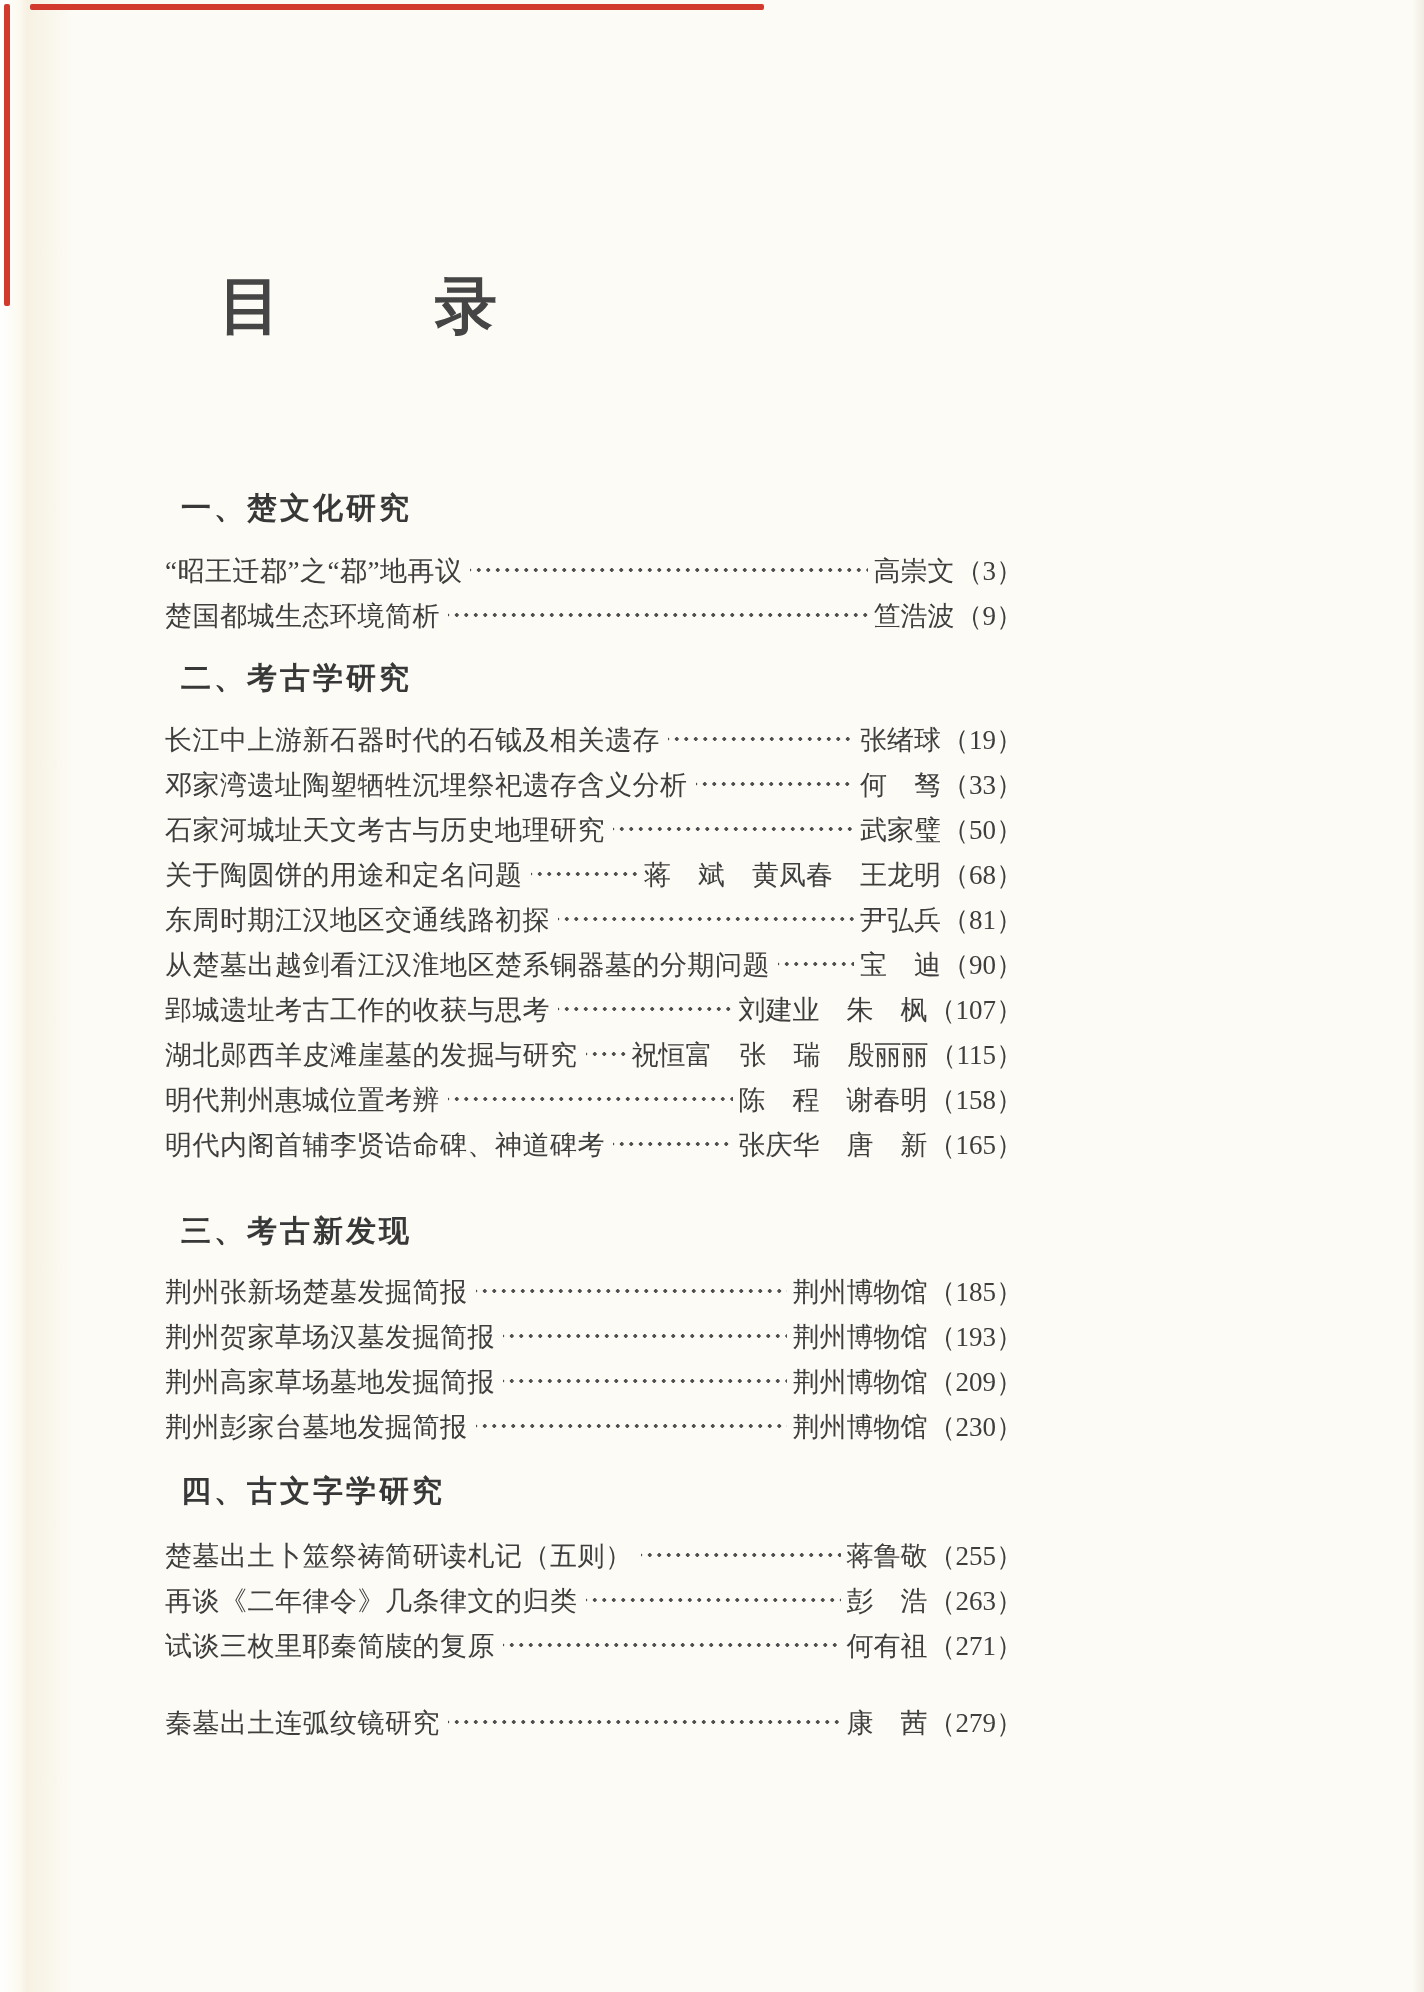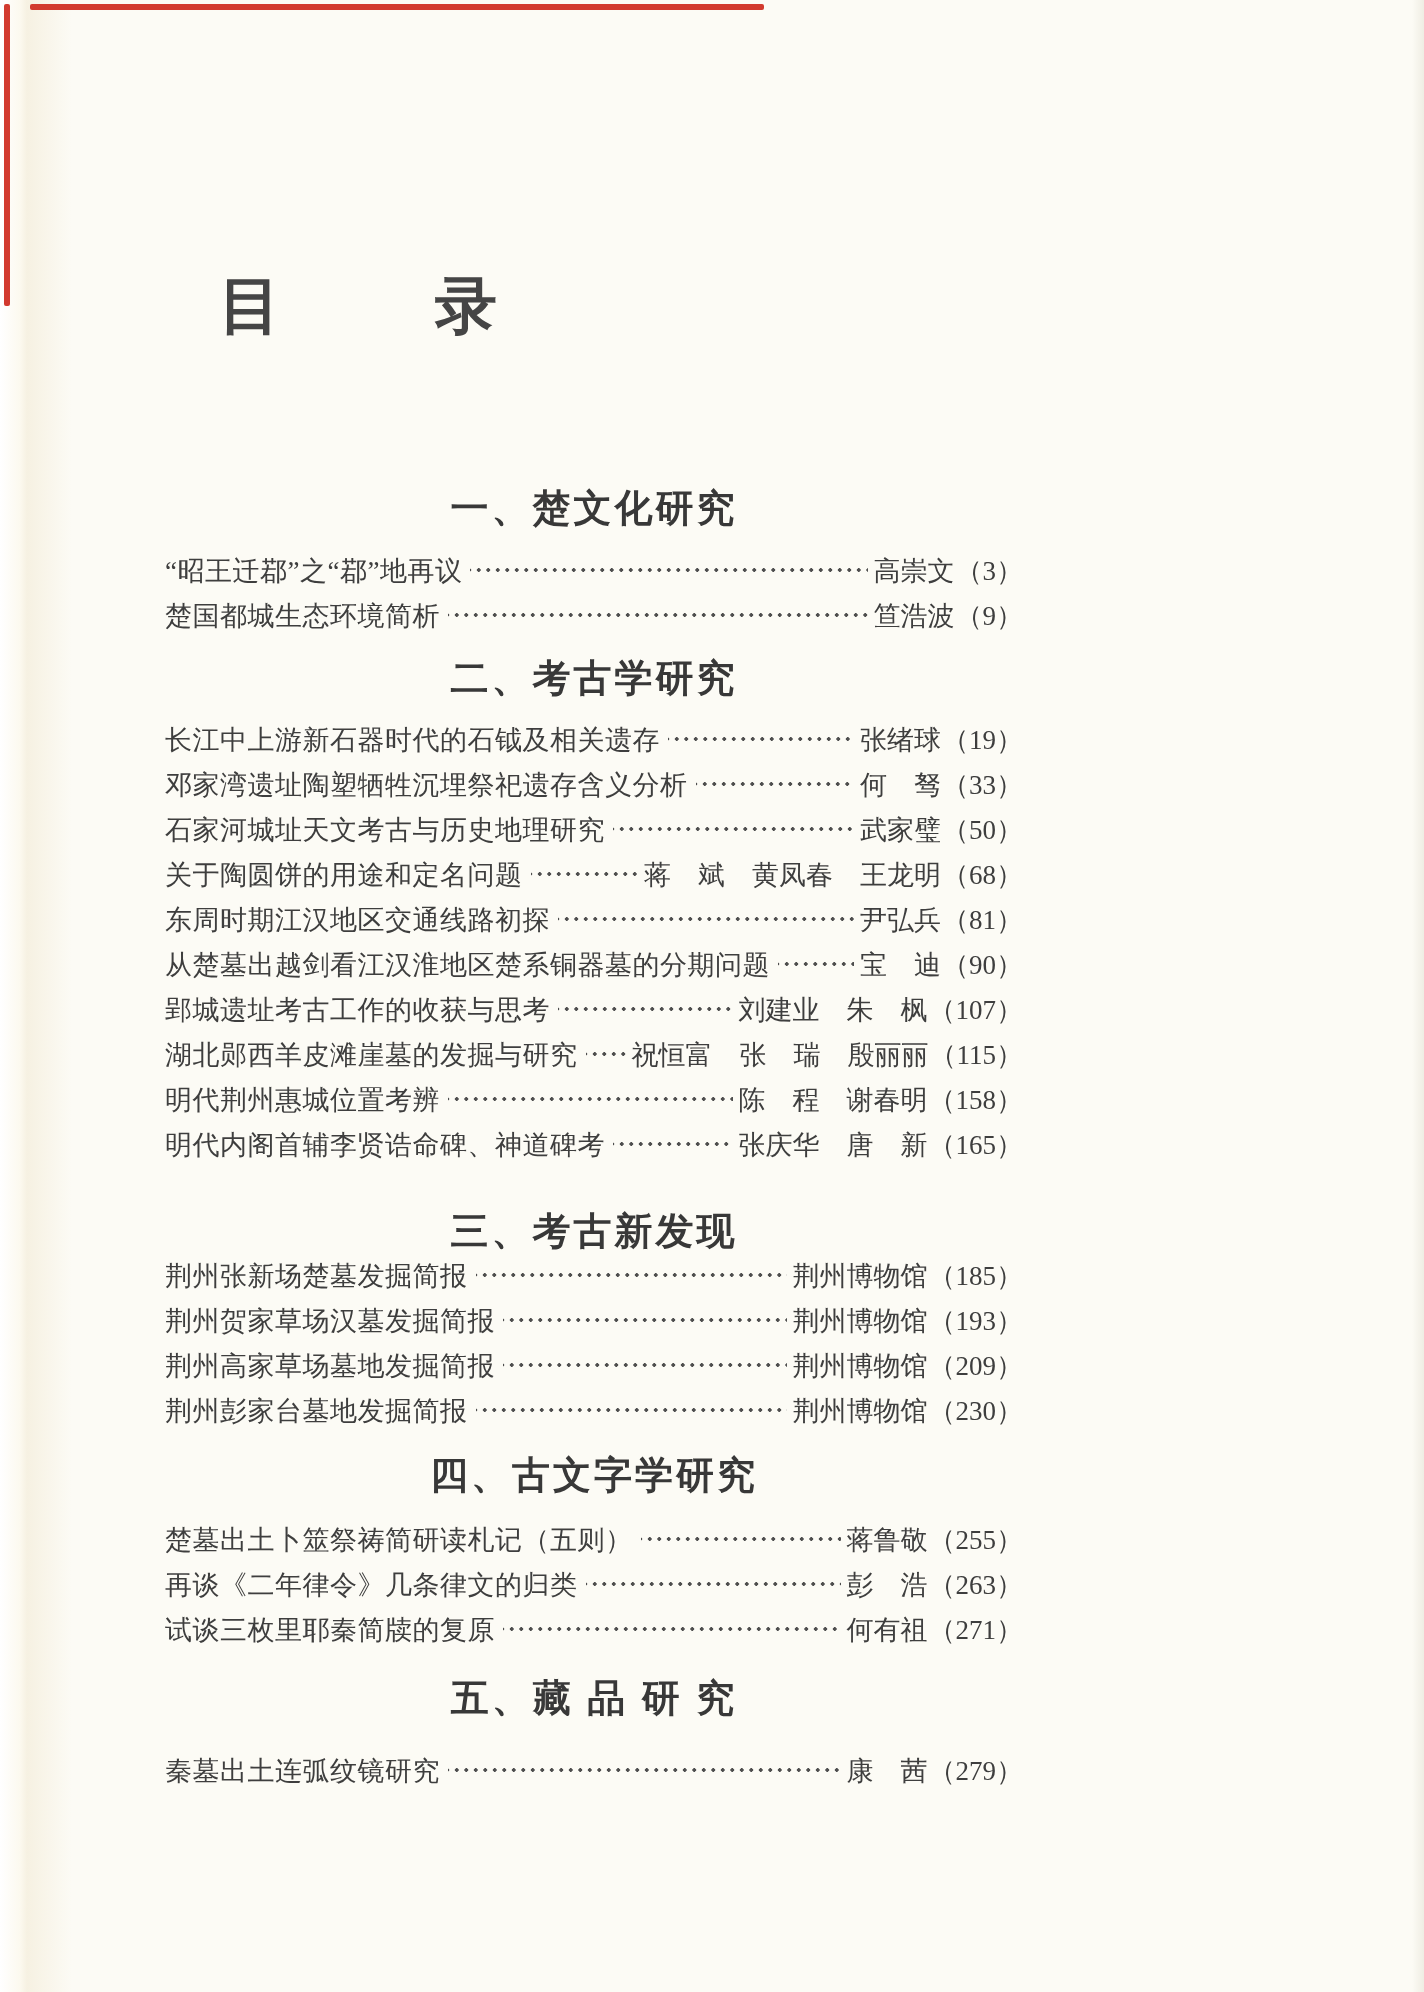--- a/index.html
+++ b/index.html
@@ -16,23 +16,23 @@
   .mark-h{position:absolute;left:30px;top:4px;width:734px;height:6px;background:#d23a2e;border-radius:2px;}
   .mark-v{position:absolute;left:4px;top:4px;width:6px;height:302px;background:#d23a2e;border-radius:2px;}
   .content{position:absolute;left:165px;top:0;width:858px;}
   h1.title{
     margin:270px 0 0 0;font-size:62px;line-height:72px;font-weight:bold;
     text-align:left;letter-spacing:10px;color:#454545;
     transform:translateX(54px);white-space:pre;
   }
   section{margin:0;}
   h2.sec-h{
-    margin:0;font-size:38px;line-height:36px;font-weight:bold;
+    margin:16px;font-size:30px;line-height:36px;font-weight:bold;
     font-family:"Liberation Sans","DejaVu Sans",sans-serif;
-    text-align:center;letter-spacing:3px;color:#383838;
+    text-align:left;letter-spacing:3px;color:#383838;
   }
   .entries{margin:0;}
   .entry{display:flex;align-items:flex-end;height:45px;font-size:27px;color:#3e3e3e;}
   .etitle{white-space:pre;letter-spacing:0.5px;}
   .leader{
     flex:1 1 auto;min-width:14px;height:45px;margin:0 6px 0 8px;
     background-image:radial-gradient(circle,#4e4e4e 1.7px,rgba(0,0,0,0) 2px);
     background-size:9.5px 9.5px;background-repeat:repeat-x;background-position:4px 60%;
   }
   .eauthor{white-space:pre;}
@@ -204,21 +204,20 @@
   <div class="entry">
     <span class="etitle">试谈三枚里耶秦简牍的复原</span>
     <span class="leader"></span>
     <span class="eauthor">何有祖</span>
     <span class="epage">（271）</span>
   </div>
 </div>
   </section>
 
   <section>
-    <h2 class="sec-h">五、藏 品 研 究</h2>
     <div class="entries">
   <div class="entry">
     <span class="etitle">秦墓出土连弧纹镜研究</span>
     <span class="leader"></span>
     <span class="eauthor">康　茜</span>
     <span class="epage">（279）</span>
   </div>
 </div>
   </section>
 </div>

